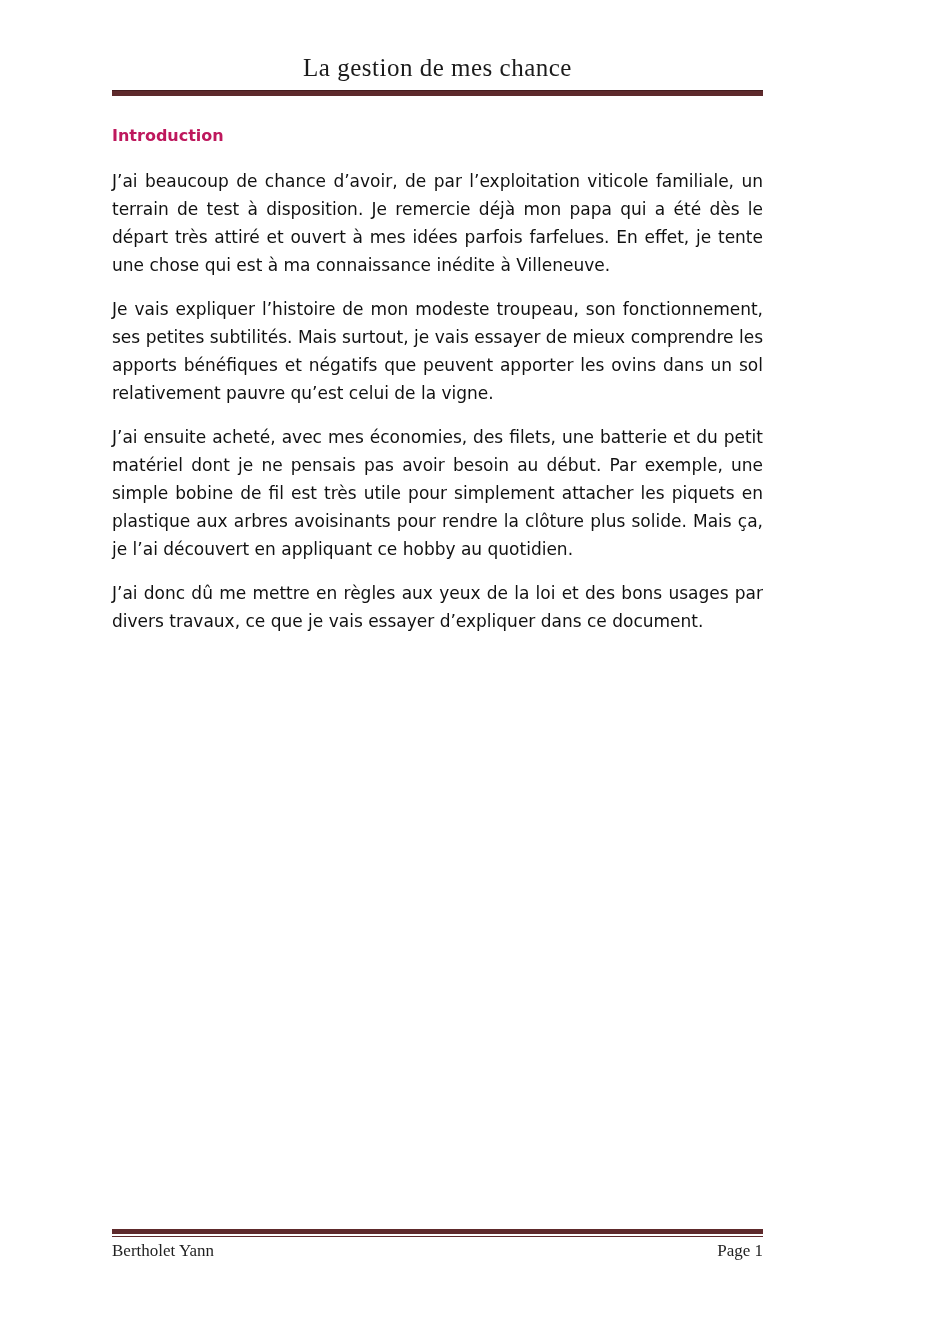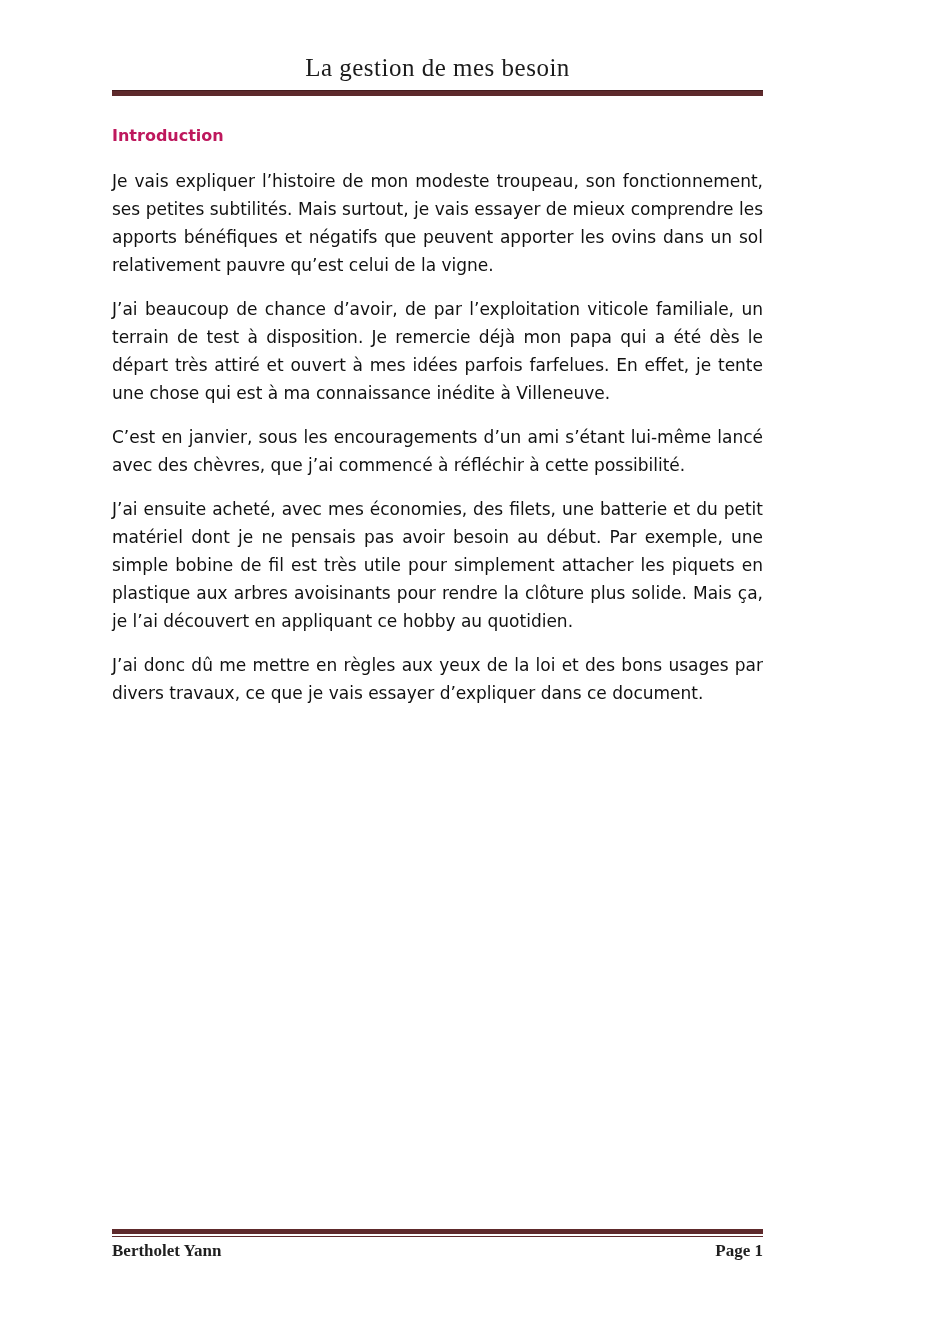--- a/index.html
+++ b/index.html
@@ -78,39 +78,38 @@
   }
   .footer-row{
     margin-top:3px;
     display:flex;
     justify-content:space-between;
     align-items:baseline;
     font-family:"Liberation Serif", serif;
     font-size:17px;
     line-height:22px;
     color:var(--footer-text);
-    font-weight:bold;
+    font-weight:normal;
   }
 </style>
 </head>
 <body>
 
 <div class="page">
   <div class="content">
 
-    <div class="doc-title">La gestion de mes besoin</div>
+    <div class="doc-title">La gestion de mes chance</div>
 
     <div class="header-rule"></div>
 
     <div class="section-heading">Introduction</div>
 
     <div class="body-text">
+      <p>J’ai beaucoup de chance d’avoir, de par l’exploitation viticole familiale, un terrain de test à disposition. Je remercie déjà mon papa qui a été dès le départ très attiré et ouvert à mes idées parfois farfelues. En effet, je tente une chose qui est à ma connaissance inédite à Villeneuve.</p>
       <p>Je vais expliquer l’histoire de mon modeste troupeau, son fonctionnement, ses petites subtilités. Mais surtout, je vais essayer de mieux comprendre les apports bénéfiques et négatifs que peuvent apporter les ovins dans un sol relativement pauvre qu’est celui de la vigne.</p>
-      <p>J’ai beaucoup de chance d’avoir, de par l’exploitation viticole familiale, un terrain de test à disposition. Je remercie déjà mon papa qui a été dès le départ très attiré et ouvert à mes idées parfois farfelues. En effet, je tente une chose qui est à ma connaissance inédite à Villeneuve.</p>
-      <p>C’est en janvier, sous les encouragements d’un ami s’étant lui-même lancé avec des chèvres, que j’ai commencé à réfléchir à cette possibilité.</p>
       <p>J’ai ensuite acheté, avec mes économies, des filets, une batterie et du petit matériel dont je ne pensais pas avoir besoin au début. Par exemple, une simple bobine de fil est très utile pour simplement attacher les piquets en plastique aux arbres avoisinants pour rendre la clôture plus solide. Mais ça, je l’ai découvert en appliquant ce hobby au quotidien.</p>
       <p>J’ai donc dû me mettre en règles aux yeux de la loi et des bons usages par divers travaux, ce que je vais essayer d’expliquer dans ce document.</p>
     </div>
   </div>
 
   <div class="footer">
     <div class="footer-rule-thick"></div>
     <div class="footer-rule-thin"></div>
     <div class="footer-row">
       <span>Bertholet Yann</span>

